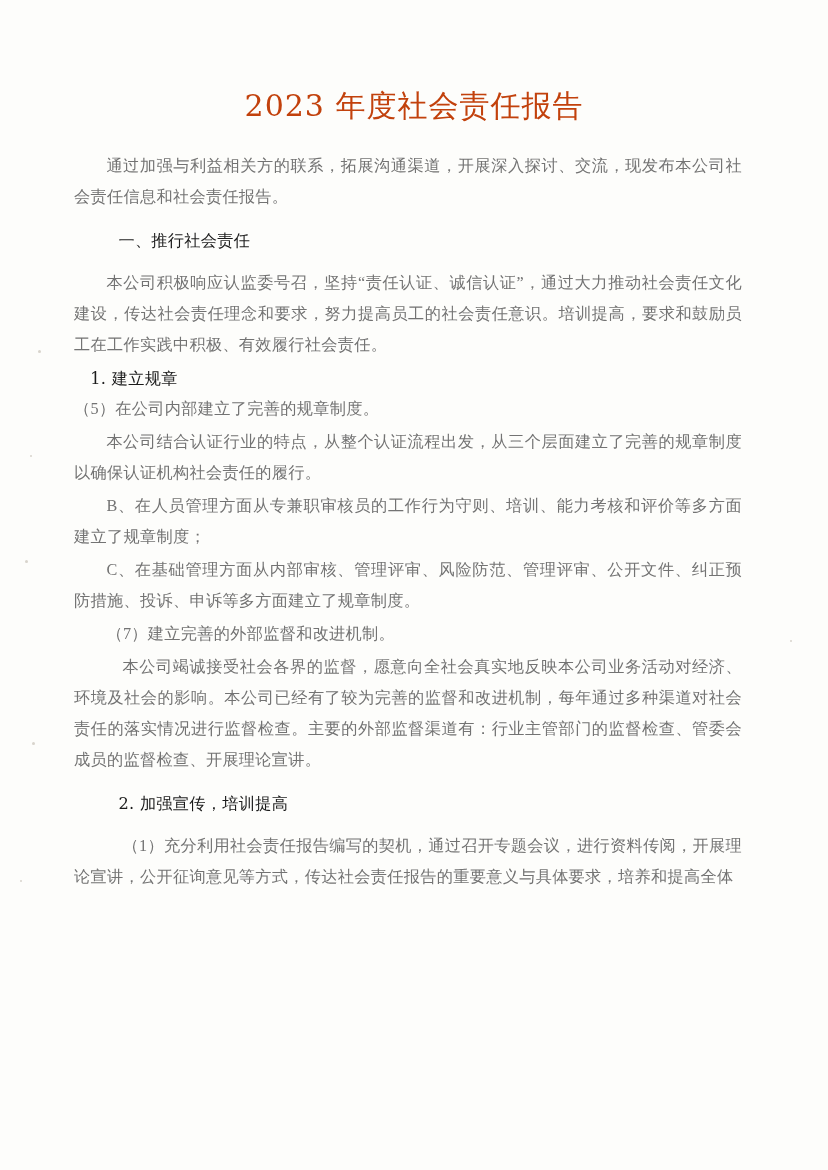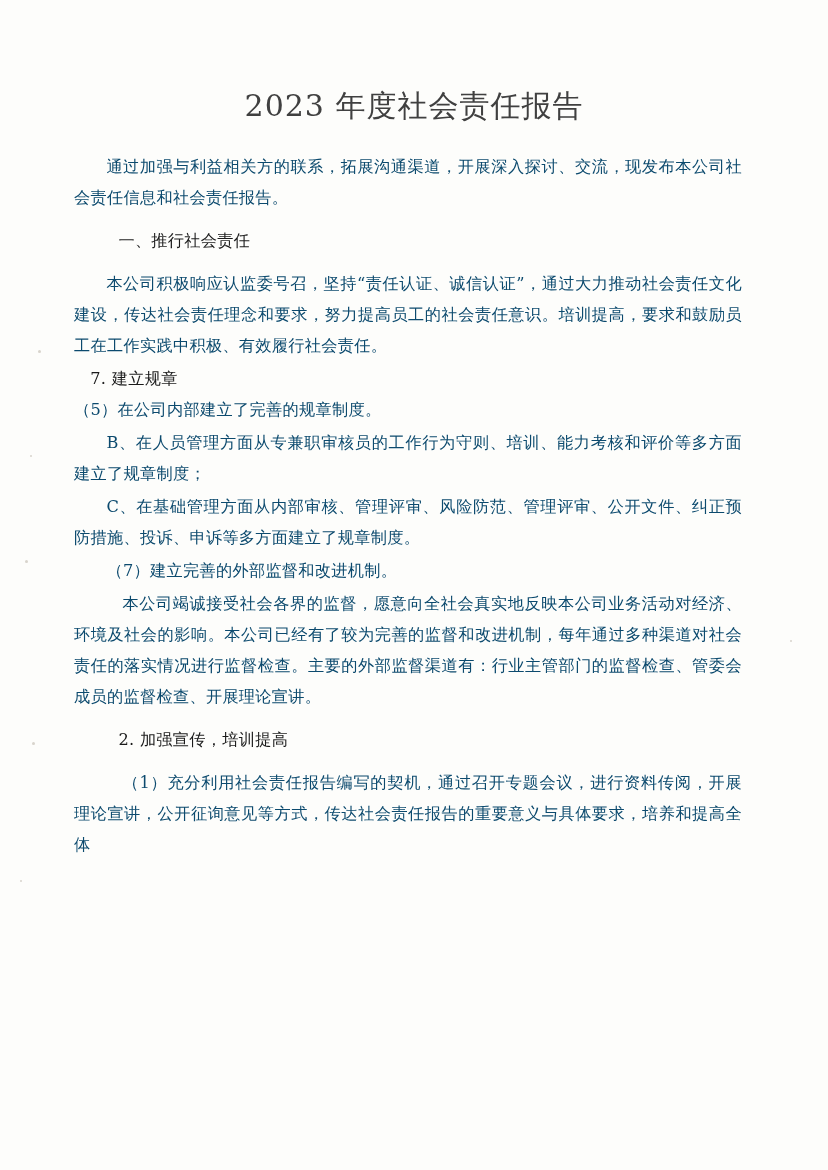--- a/index.html
+++ b/index.html
@@ -30,30 +30,31 @@
     opacity: .55;
   }
   .doc-title {
     text-align: center;
     font-size: 30px;
     line-height: 1.3;
     letter-spacing: 1px;
     margin: 0 0 26px 0;
     font-weight: normal;
     font-family: "DejaVu Serif", "Liberation Serif", serif;
-    color: #404040;
+    color: #c2410c;
   }
   .para {
     font-size: 16.2px;
     line-height: 31px;
     margin: 0 12px 2px 0;
     text-align: justify;
     text-justify: inter-ideograph;
     letter-spacing: .3px;
-    color: #0c4a6e;
+    color: #737373;
+    font-family: Liberation Serif, serif;
   }
   .indent-2 { text-indent: 2em; }
   .indent-0 { text-indent: 0; }
   .indent-3 { text-indent: 3em; }
   .heading {
     font-size: 16.2px;
     line-height: 31px;
     margin: 12px;
     text-indent: 2em;
     letter-spacing: .3px;
@@ -76,22 +77,23 @@
   <span class="speck" style="left:25px;top:560px;width:3px;height:3px;"></span>
   <span class="speck" style="left:32px;top:742px;width:3px;height:3px;"></span>
   <span class="speck" style="left:20px;top:880px;width:2px;height:2px;"></span>
   <span class="speck" style="left:790px;top:640px;width:2px;height:2px;"></span>
 
   <h1 class="doc-title">2023 年度社会责任报告</h1>
 
   <p class="para indent-2">通过加强与利益相关方的联系，拓展沟通渠道，开展深入探讨、交流，现发布本公司社会责任信息和社会责任报告。</p>
   <p class="heading">一、推行社会责任</p>
   <p class="para indent-2">本公司积极响应认监委号召，坚持“责任认证、诚信认证”，通过大力推动社会责任文化建设，传达社会责任理念和要求，努力提高员工的社会责任意识。培训提高，要求和鼓励员工在工作实践中积极、有效履行社会责任。</p>
-  <p class="sub-heading">7. 建立规章</p>
+  <p class="sub-heading">1. 建立规章</p>
   <p class="para indent-0">（5）在公司内部建立了完善的规章制度。</p>
+  <p class="para indent-2">本公司结合认证行业的特点，从整个认证流程出发，从三个层面建立了完善的规章制度以确保认证机构社会责任的履行。</p>
   <p class="para indent-2">B、在人员管理方面从专兼职审核员的工作行为守则、培训、能力考核和评价等多方面建立了规章制度；</p>
   <p class="para indent-2">C、在基础管理方面从内部审核、管理评审、风险防范、管理评审、公开文件、纠正预防措施、投诉、申诉等多方面建立了规章制度。</p>
   <p class="para indent-2">（7）建立完善的外部监督和改进机制。</p>
   <p class="para indent-3">本公司竭诚接受社会各界的监督，愿意向全社会真实地反映本公司业务活动对经济、环境及社会的影响。本公司已经有了较为完善的监督和改进机制，每年通过多种渠道对社会责任的落实情况进行监督检查。主要的外部监督渠道有：行业主管部门的监督检查、管委会成员的监督检查、开展理论宣讲。</p>
   <p class="heading">2. 加强宣传，培训提高</p>
   <p class="para indent-3">（1）充分利用社会责任报告编写的契机，通过召开专题会议，进行资料传阅，开展理论宣讲，公开征询意见等方式，传达社会责任报告的重要意义与具体要求，培养和提高全体</p>
 
 </div>
 
 </body></html>

